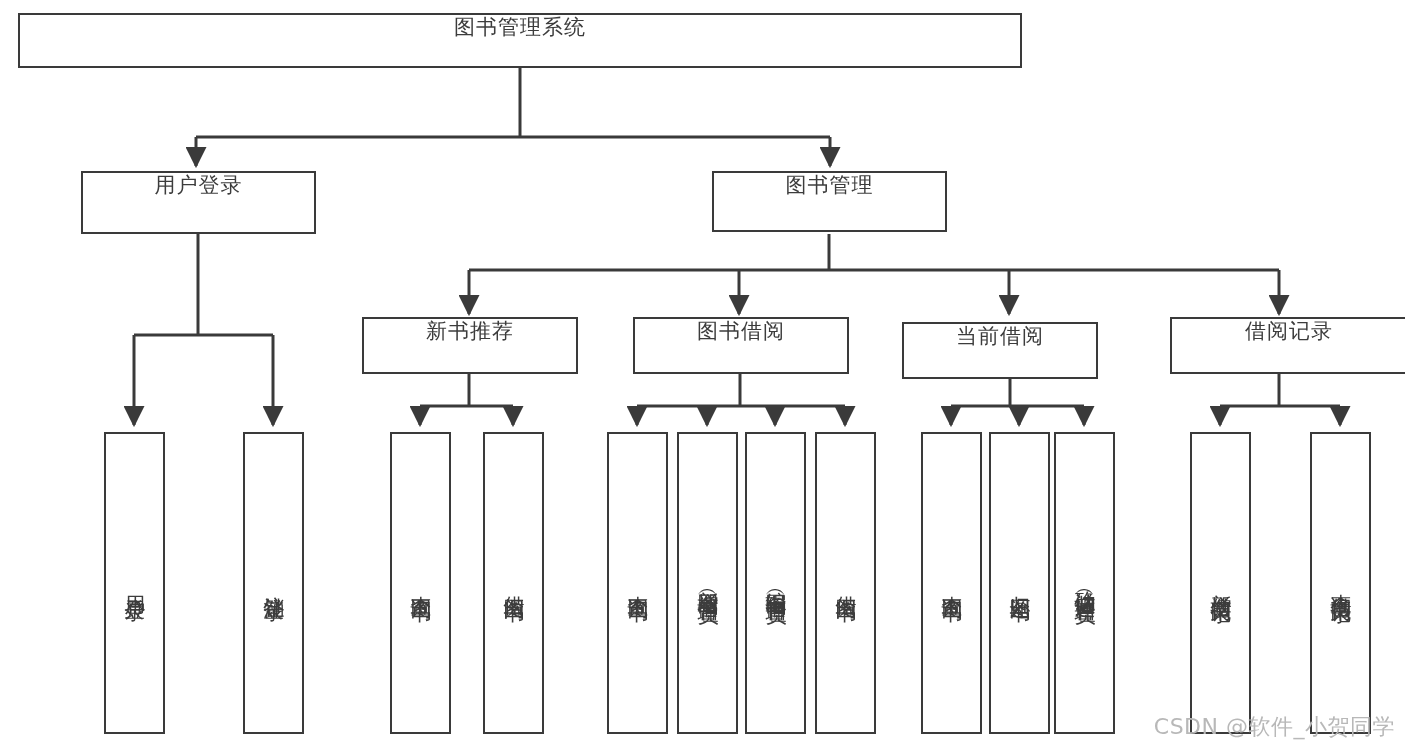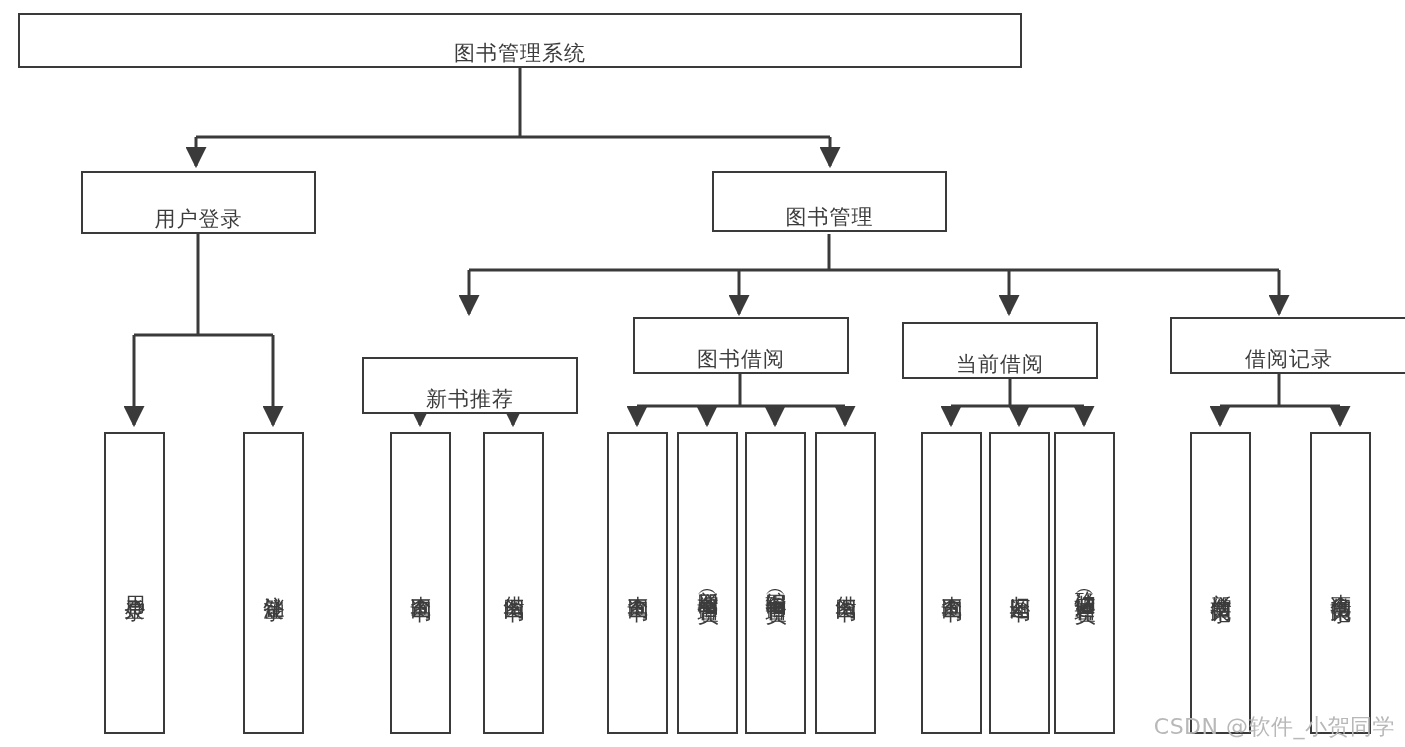--- a/index.html
+++ b/index.html
@@ -16,21 +16,21 @@
     height: 747px;
     background: #ffffff;
     overflow: hidden;
   }
   .node {
     position: absolute;
     box-sizing: border-box;
     border: 2px solid #3a3a3a;
     background: #ffffff;
     display: flex;
-    align-items: flex-end;
+    align-items: flex-start;
     justify-content: center;
     color: #3c3c3c;
   }
   .node.horiz {
     font-size: 21px;
     letter-spacing: 1px;
     line-height: 1.2;
   }
   .node.vert {
     writing-mode: vertical-rl;
@@ -127,21 +127,21 @@
     <span>图书管理系统</span>
   </div>
 
   <div class="node horiz" style="left:81px; top:171px; width:235px; height:63px;">
     <span>用户登录</span>
   </div>
   <div class="node horiz" style="left:712px; top:171px; width:235px; height:61px;">
     <span>图书管理</span>
   </div>
 
-  <div class="node horiz" style="left:362px; top:317px; width:216px; height:57px;margin-top:40px;">
+  <div class="node horiz" style="left:362px; top:317px; width:216px; height:57px;">
     <span>新书推荐</span>
   </div>
   <div class="node horiz" style="left:633px; top:317px; width:216px; height:57px;">
     <span>图书借阅</span>
   </div>
   <div class="node horiz" style="left:902px; top:322px; width:196px; height:57px;">
     <span>当前借阅</span>
   </div>
   <div class="node horiz" style="left:1170px; top:317px; width:238px; height:57px;">
     <span>借阅记录</span>

